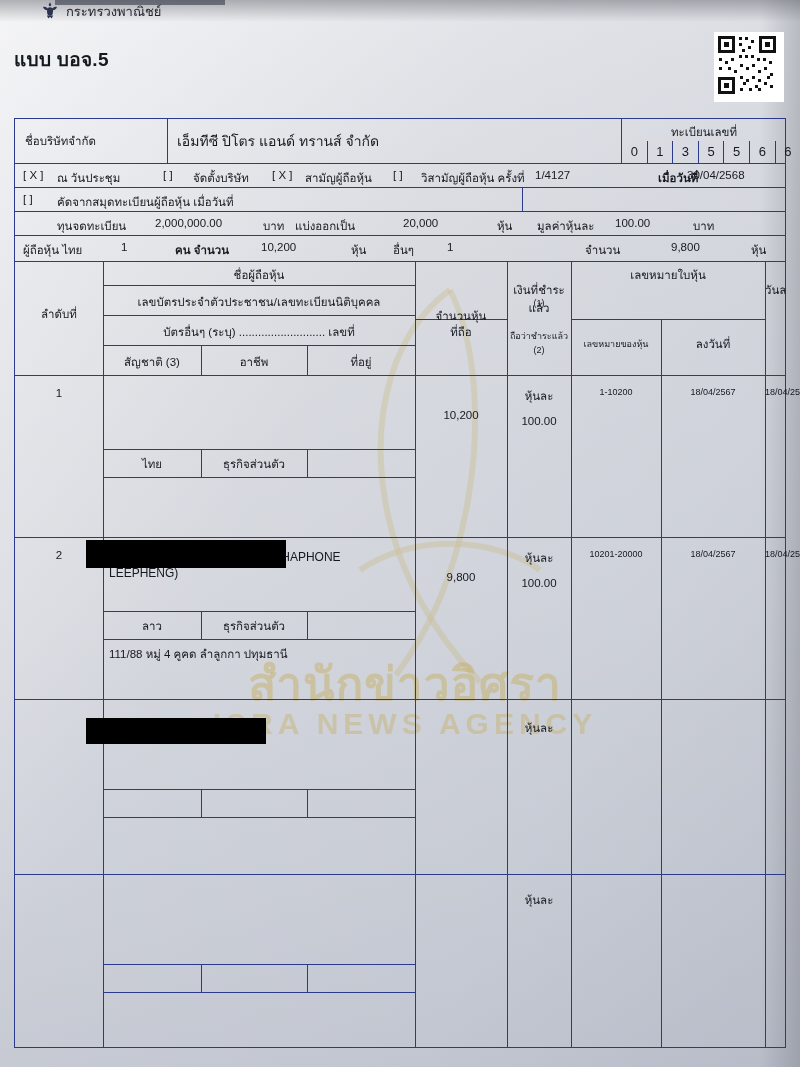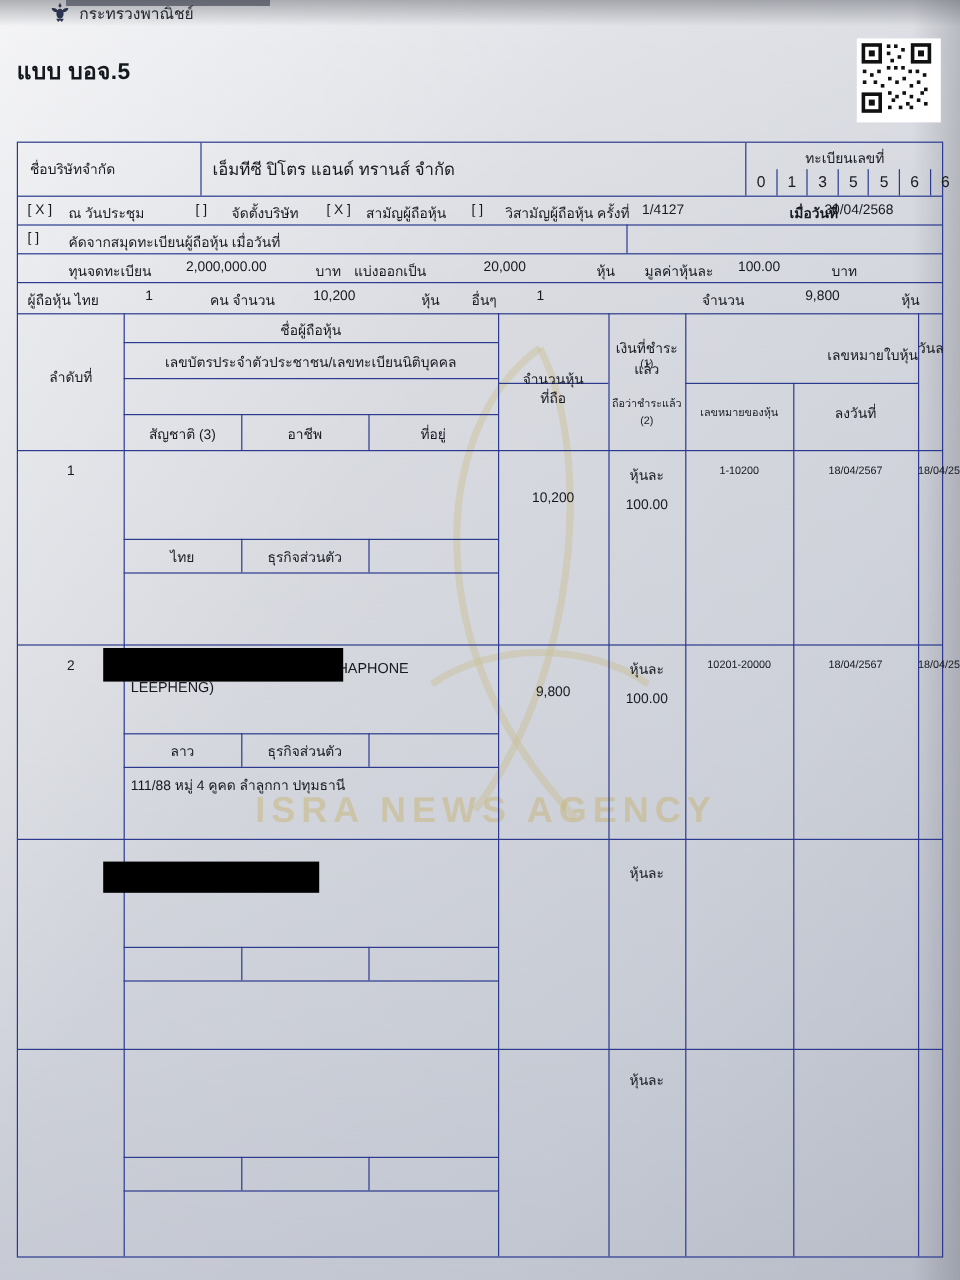--- a/index.html
+++ b/index.html
@@ -246,20 +246,21 @@
       </g>
     </svg>
   </div>
 
   <svg class="wm-pen" viewBox="0 0 300 430">
     <path d="M150 20 C95 60 70 140 85 230 C98 308 140 370 180 412" fill="none" stroke="rgba(196,170,80,0.45)" stroke-width="6"></path>
     <path d="M150 20 C175 70 182 150 168 230 C156 300 130 360 96 405" fill="none" stroke="rgba(196,170,80,0.45)" stroke-width="6"></path>
     <path d="M60 300 C110 265 190 265 240 300" fill="none" stroke="rgba(196,170,80,0.45)" stroke-width="6"></path>
   </svg>
   <div class="wm">
+    <div>สำนักข่าวอิศรา</div>
     <div class="sub">ISRA NEWS AGENCY</div>
   </div>
 
   <div class="frame">
 
     <div class="ln hl" style="top:44px;"></div>
     <div class="ln hl" style="top:68px;"></div>
     <div class="ln hl" style="top:92px;"></div>
     <div class="ln hl" style="top:116px;"></div>
     <div class="ln hl" style="top:142px;"></div>
@@ -339,47 +340,48 @@
     <div class="cell" style="left:248px;top:98px;">บาท</div>
     <div class="cell" style="left:280px;top:98px;">แบ่งออกเป็น</div>
     <div class="cell" style="left:388px;top:98px;">20,000</div>
     <div class="cell" style="left:482px;top:98px;">หุ้น</div>
     <div class="cell" style="left:522px;top:98px;">มูลค่าหุ้นละ</div>
     <div class="cell" style="left:600px;top:98px;">100.00</div>
     <div class="cell" style="left:678px;top:98px;">บาท</div>
 
     <div class="cell" style="left:8px;top:122px;">ผู้ถือหุ้น ไทย</div>
     <div class="cell" style="left:106px;top:122px;">1</div>
-    <div class="cell" style="left:160px;top:122px;">คน จำนวน</div>
+    <div class="cell" style="left:160px;top:122px;font-weight:bold;">คน จำนวน</div>
     <div class="cell" style="left:246px;top:122px;">10,200</div>
     <div class="cell" style="left:336px;top:122px;">หุ้น</div>
     <div class="cell" style="left:378px;top:122px;">อื่นๆ</div>
     <div class="cell" style="left:432px;top:122px;">1</div>
     <div class="cell" style="left:570px;top:122px;">จำนวน</div>
     <div class="cell" style="left:656px;top:122px;">9,800</div>
     <div class="cell" style="left:736px;top:122px;">หุ้น</div>
 
     <div class="cell c" style="left:0;top:186px;width:88px;">ลำดับที่</div>
     <div class="cell c" style="left:88px;top:147px;width:312px;">ชื่อผู้ถือหุ้น</div>
     <div class="cell c" style="left:88px;top:174px;width:312px;">เลขบัตรประจำตัวประชาชน/เลขทะเบียนนิติบุคคล</div>
+    <div class="cell c" style="left:88px;top:204px;width:312px;">บัตรอื่นๆ (ระบุ) ........................... เลขที่</div>
     <div class="cell c" style="left:88px;top:234px;width:98px;">สัญชาติ  (3)</div>
     <div class="cell c" style="left:186px;top:234px;width:106px;">อาชีพ</div>
     <div class="cell c" style="left:292px;top:234px;width:108px;">ที่อยู่</div>
     <div class="ln" style="left:186px;top:226px;height:30px;width:1.1px;"></div>
     <div class="ln" style="left:292px;top:226px;height:30px;width:1.1px;"></div>
 
     <div class="cell c" style="left:400px;top:188px;width:92px;">จำนวนหุ้น</div>
     <div class="cell c" style="left:400px;top:204px;width:92px;">ที่ถือ</div>
 
     <div class="cell c" style="left:492px;top:162px;width:64px;">เงินที่ชำระแล้ว</div>
     <div class="cell c tiny" style="left:492px;top:179px;width:64px;">(1)</div>
     <div class="cell c tiny" style="left:492px;top:210px;width:64px;">ถือว่าชำระแล้ว</div>
     <div class="cell c tiny" style="left:492px;top:226px;width:64px;">(2)</div>
 
-    <div class="cell c" style="left:556px;top:168px;width:194px;text-align:right;">เลขหมายใบหุ้น</div>
+    <div class="cell c" style="left:556px;top:147px;width:194px;">เลขหมายใบหุ้น</div>
     <div class="cell c tiny" style="left:556px;top:218px;width:90px;">เลขหมายของหุ้น</div>
     <div class="cell c" style="left:646px;top:216px;width:104px;">ลงวันที่</div>
 
     <div class="cell c" style="left:750px;top:162px;width:22px;overflow:hidden;white-space:nowrap;">วันลงทะเบียน</div>
     <div class="cell c" style="left:790px;top:216px;width:22px;">เป็น</div>
 
     <div class="cell c" style="left:0;top:268px;width:88px;">1</div>
     <div class="redact" style="left:158px;top:416px;width:0;height:0;"></div>
     <div class="cell" style="left:94px;top:306px;width:300px;"></div>
     <div class="cell c" style="left:88px;top:336px;width:98px;">ไทย</div>

